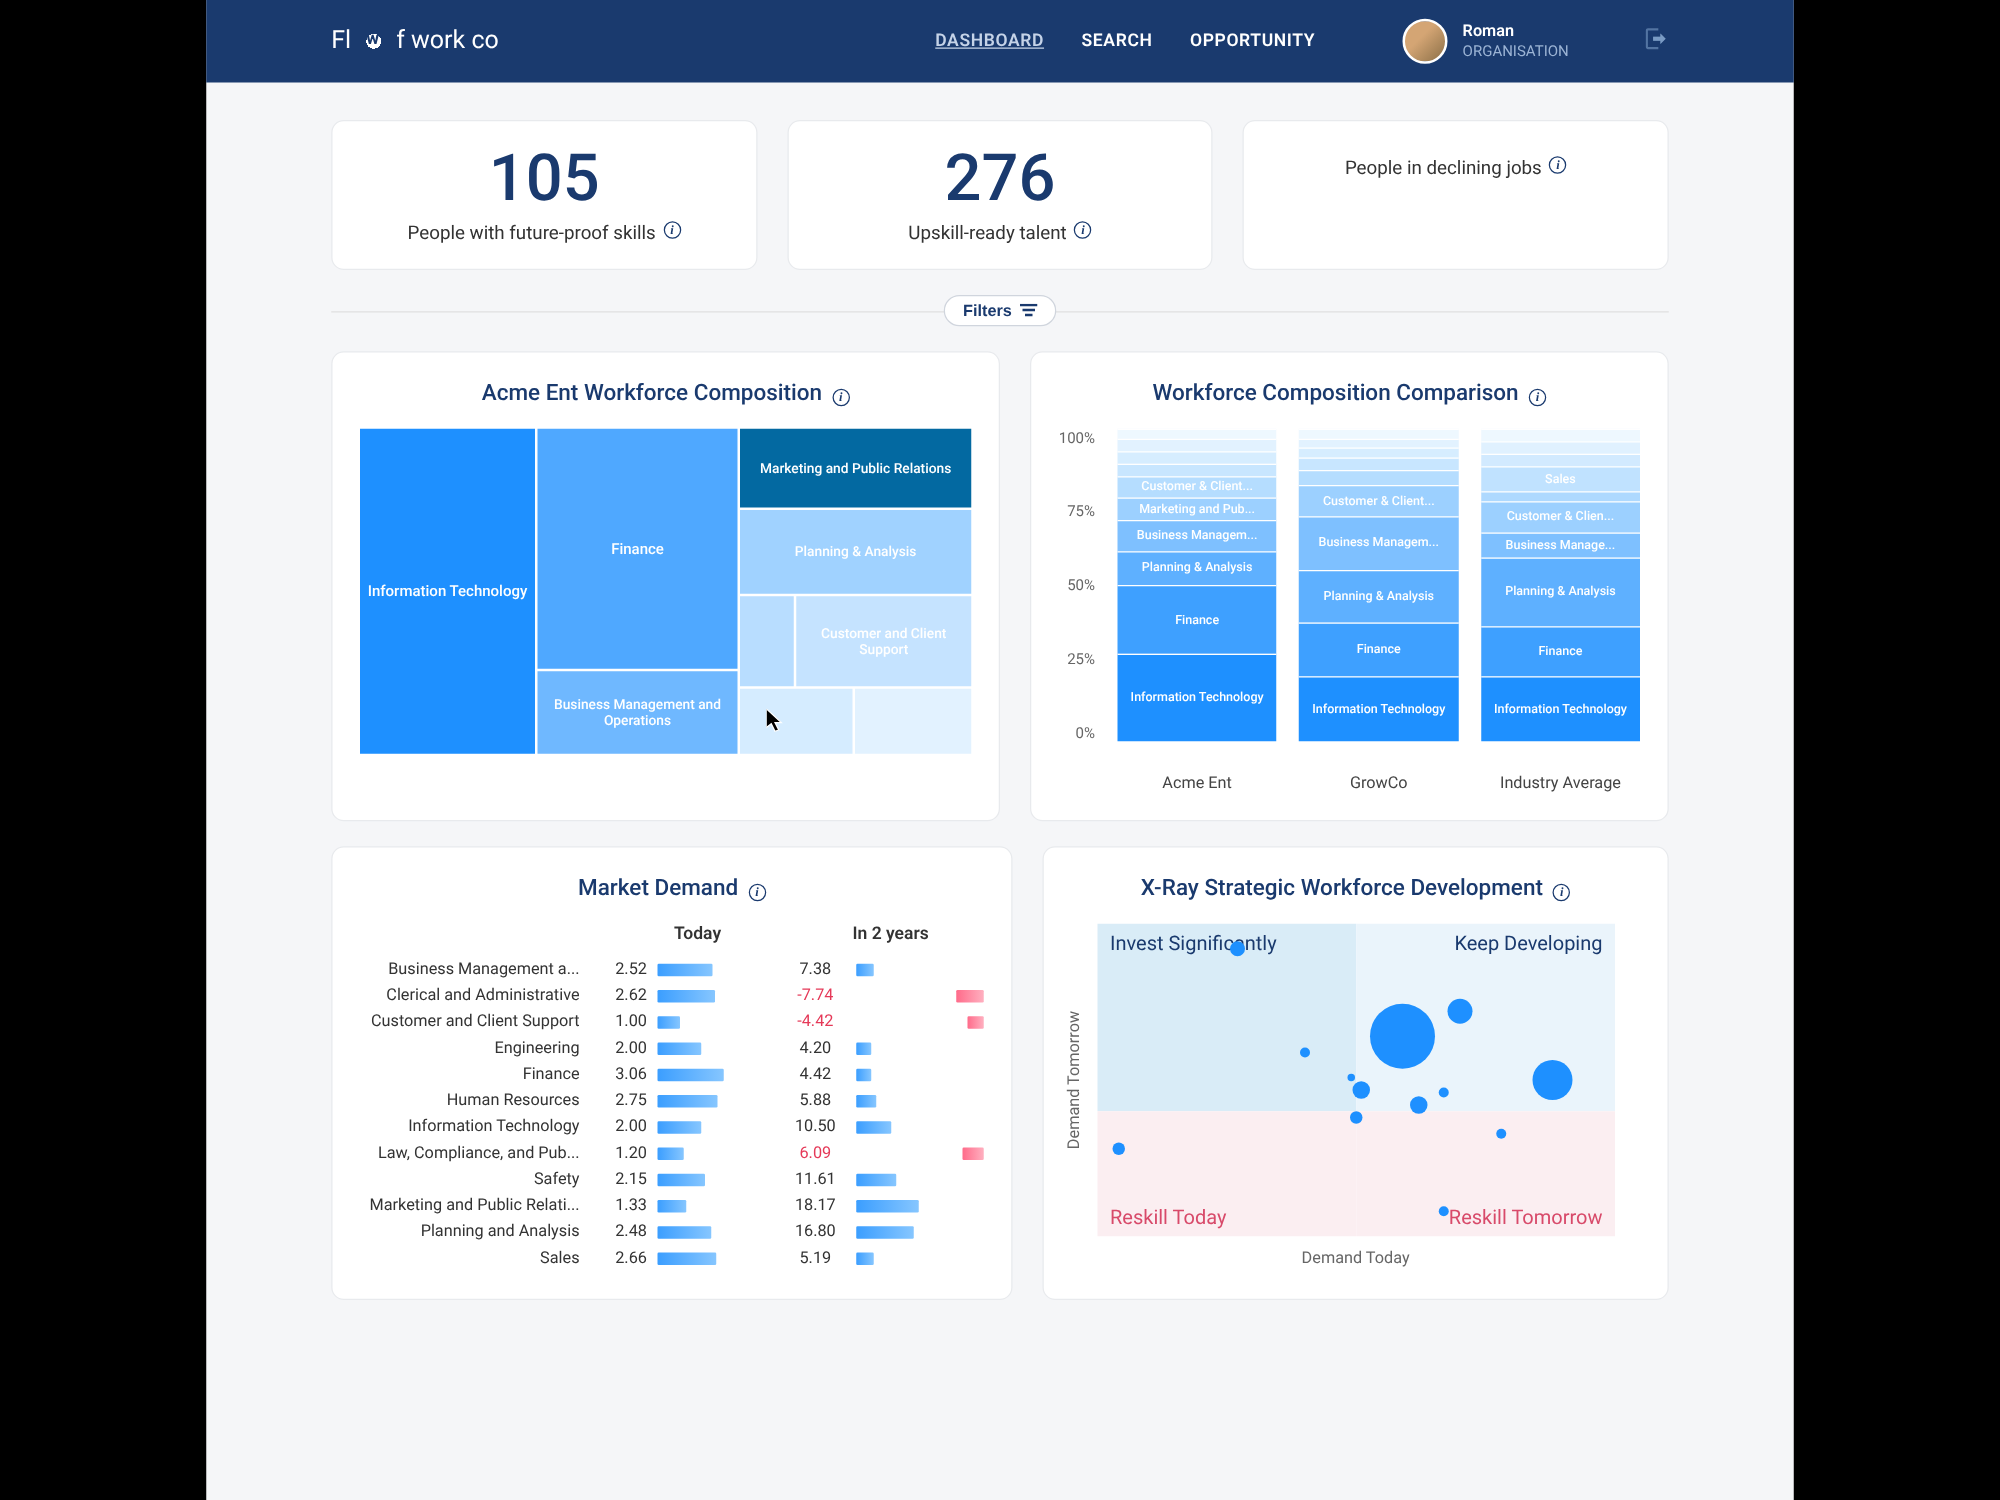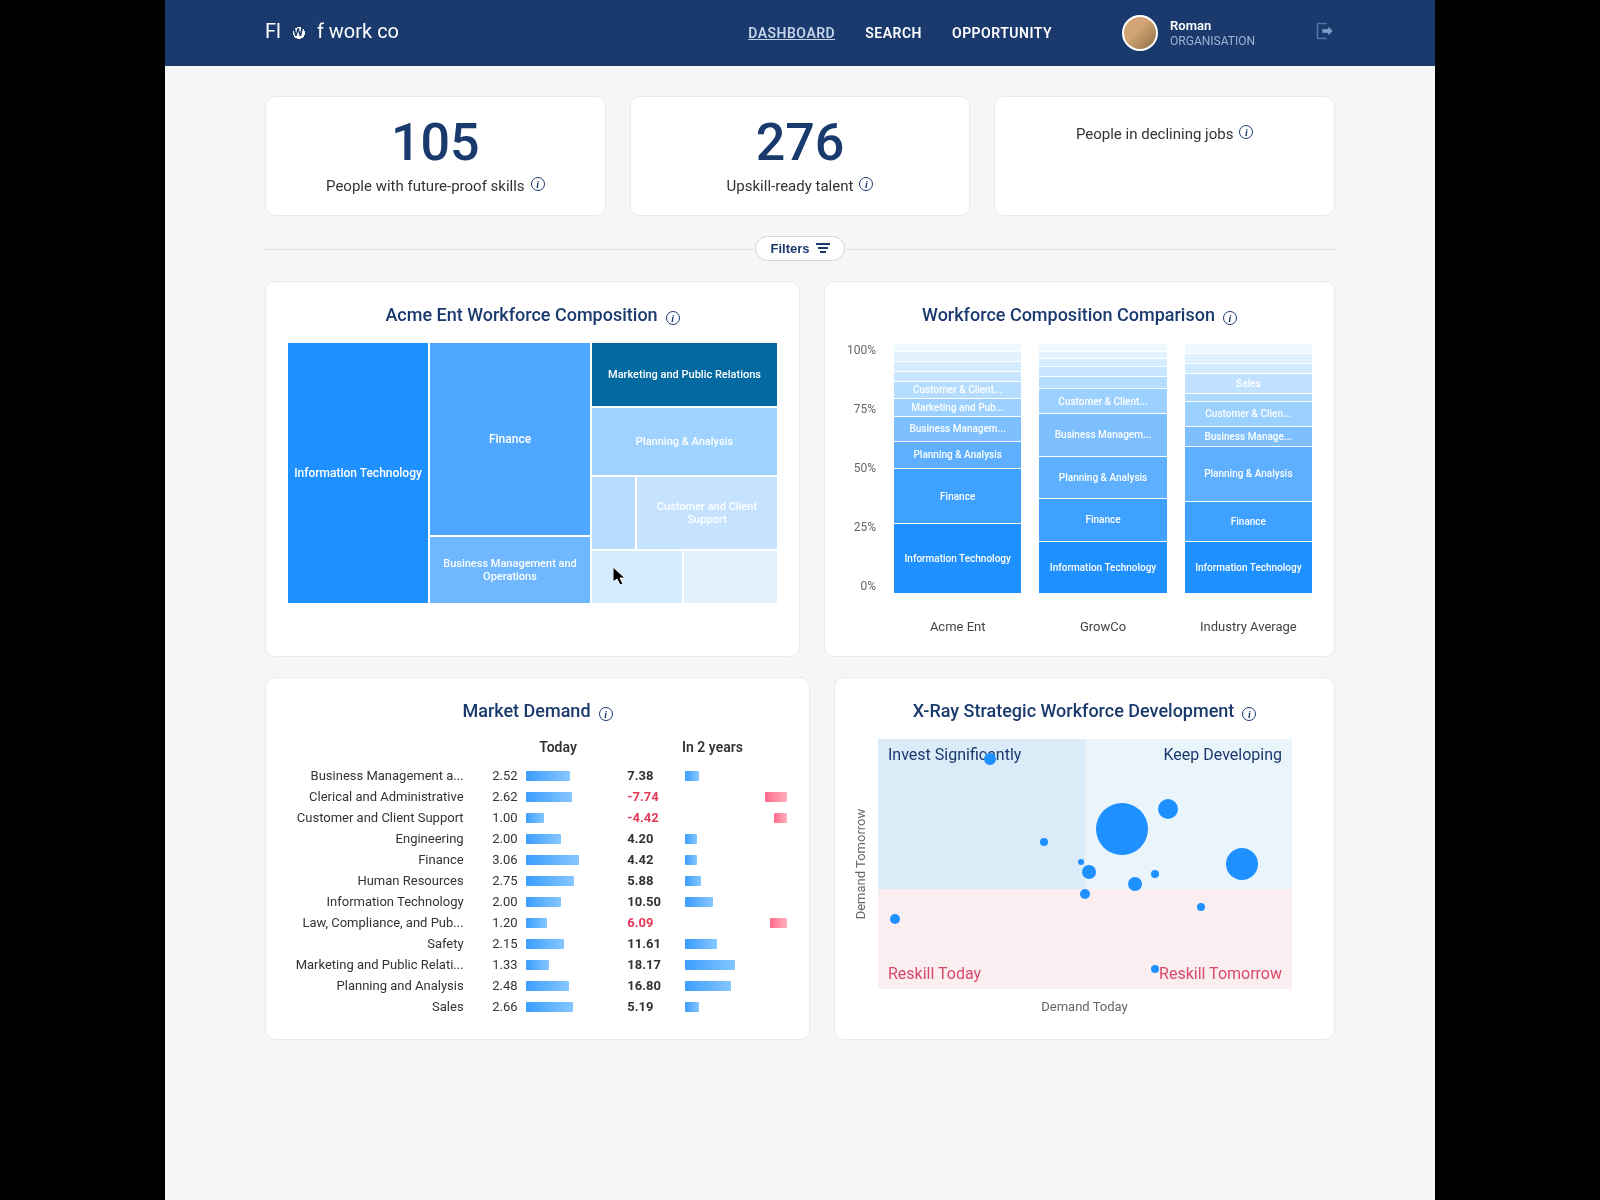--- a/index.html
+++ b/index.html
@@ -70,21 +70,21 @@
 .md-header { display: flex; font-size: 14px; font-weight: 600; color: #333; margin-bottom: 10px; }
 .md-h1 { width: 190px; }
 .md-h2 { width: 160px; text-align: center; }
 .md-h3 { flex: 1; text-align: center; }
 .md-row { display: flex; align-items: center; font-size: 13px; color: #333; padding: 3px 0; }
 .md-cat { width: 190px; text-align: right; padding-right: 14px; white-space: nowrap; overflow: hidden; text-overflow: ellipsis; }
 .md-val { width: 40px; text-align: right; }
 .md-bar { width: 110px; padding-left: 8px; }
 .md-bar-fill { height: 10px; background: linear-gradient(90deg, #3b9eff, #86c6ff); border-radius: 1px; }
 .md-bar-neg { background: linear-gradient(90deg, #ff6b8a, #ffb0c0); float: right; }
-.md-val2 { width: 50px; text-align: left; font-weight: bold; }
+.md-val2 { width: 50px; text-align: center; }
 .md-val2.neg { color: #e53958; }
 .md-bar2 { width: 110px; padding-left: 8px; position: relative; }
 
 
 .scatter-panel { flex: 1; }
 .scatter-area { position: relative; height: 250px; margin: 0 20px; border-left: 1px solid transparent; }
 .scatter-grid { position: absolute; left: 0; right: 0; top: 0; bottom: 0; }
 .sq { position: absolute; font-size: 16px; font-weight: 400; padding: 6px 10px; }
 .sq-tl { left: 0; top: 0; right: 50%; bottom: 40%; background: #d9ecf7; color: #1a3a6e; }
 .sq-tr { left: 50%; top: 0; right: 0; bottom: 40%; background: #eaf4fb; color: #1a3a6e; text-align: right; }

